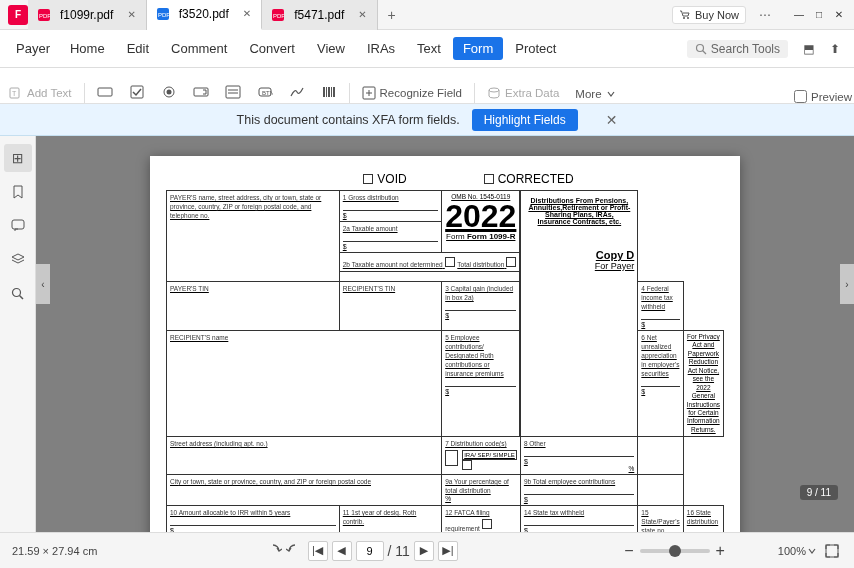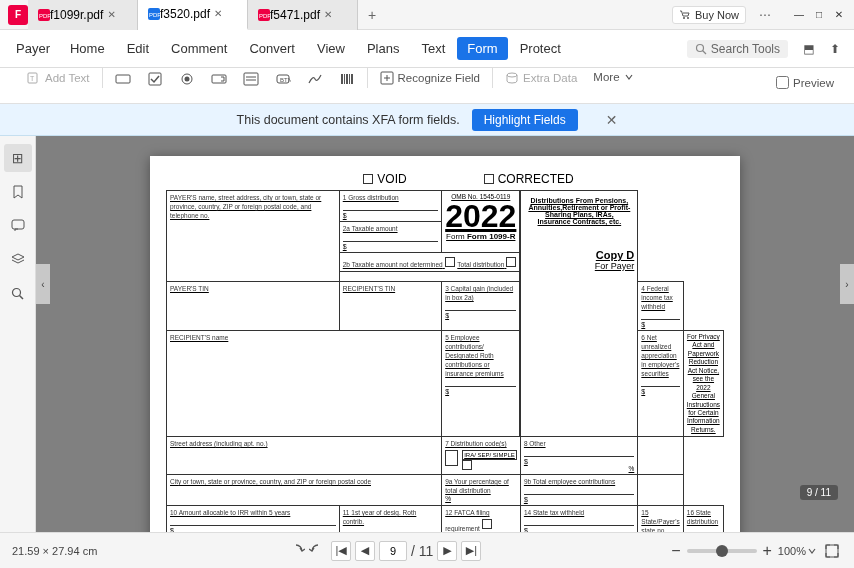--- a/index.html
+++ b/index.html
@@ -1,40 +1,40 @@
 <!DOCTYPE html>
 <html><head>
   <meta charset="utf-8">
   <style>
     * { margin: 0; padding: 0; box-sizing: border-box; }
     body { font-family: 'Segoe UI', Arial, sans-serif; font-size: 12px; background: #f0f0f0; width: 854px; height: 568px; overflow: hidden; display: flex; flex-direction: column; }
 
     
     .title-bar { background: #f5f5f5; height: 30px; display: flex; align-items: center; padding: 0 8px; border-bottom: 1px solid #ddd; justify-content: space-between; }
     .title-bar-left { display: flex; align-items: center; gap: 0; }
-    .tab { display: flex; align-items: center; height: 30px; padding: 0 10px; font-size: 12px; background: #e8e8e8; border-right: 1px solid #ccc; cursor: pointer; gap: 0; min-width: 110px; }
+    .tab { display: flex; align-items: center; height: 30px; padding: 0 10px; font-size: 12px; background: #e8e8e8; border-right: 1px solid #ccc; cursor: pointer; gap: 10px; min-width: 110px; }
     .tab.active { background: #fff; border-bottom: 2px solid #fff; z-index: 1; }
     .tab-close { font-size: 10px; color: #666; cursor: pointer; margin-left: 4px; }
     .tab-add { width: 28px; height: 28px; display: flex; align-items: center; justify-content: center; cursor: pointer; font-size: 14px; color: #666; }
     .title-bar-right { display: flex; align-items: center; gap: 8px; }
     .foxit-icon { width: 20px; height: 20px; background: #e04; border-radius: 3px; display: flex; align-items: center; justify-content: center; color: white; font-size: 10px; font-weight: bold; }
     .buy-now { font-size: 11px; color: #333; display: flex; align-items: center; gap: 4px; background: #fff; border: 1px solid #ddd; border-radius: 3px; padding: 2px 6px; cursor: pointer; }
     .title-btn { width: 22px; height: 22px; display: flex; align-items: center; justify-content: center; cursor: pointer; color: #555; font-size: 12px; }
     .win-controls { display: flex; align-items: center; gap: 6px; margin-left: 8px; }
     .win-ctrl { width: 14px; height: 14px; display: flex; align-items: center; justify-content: center; cursor: pointer; font-size: 10px; color: #333; }
 
     
     .menu-bar { background: #fff; height: 38px; display: flex; align-items: center; padding: 0 8px; border-bottom: 1px solid #ddd; gap: 2px; }
     .menu-item { padding: 4px 10px; font-size: 13px; color: #333; cursor: pointer; border-radius: 3px; white-space: nowrap; }
     .menu-item.active { background: #1a73e8; color: #fff; border-radius: 3px; }
     .menu-file { font-size: 13px; padding: 4px 8px; }
     .search-box { margin-left: auto; display: flex; align-items: center; background: #f0f0f0; border-radius: 3px; padding: 2px 8px; gap: 4px; font-size: 12px; color: #666; }
 
     
-    .toolbar { background: #fff; height: 36px; display: flex; align-items: flex-start; padding: 0 20px; border-bottom: 1px solid #e0e0e0; gap: 2px; }
+    .toolbar { background: #fff; height: 36px; display: flex; align-items: flex-end; padding: 0 2px; border-bottom: 1px solid #e0e0e0; gap: 2px; }
     .tool-btn { display: flex; align-items: center; gap: 4px; padding: 3px 7px; font-size: 11.5px; color: #555; cursor: pointer; border-radius: 3px; white-space: nowrap; }
     .tool-btn.disabled { color: #aaa; cursor: default; }
     .tool-sep { width: 1px; height: 20px; background: #ddd; margin: 0 3px; }
     .tool-btn svg { flex-shrink: 0; }
     .preview-btn { display: flex; align-items: center; gap: 4px; margin-left: auto; }
     .checkbox-lbl { display: flex; align-items: center; gap: 4px; font-size: 11.5px; color: #555; margin-top: 8px; }
 
     
     .notification-bar { background: #e8f4ff; height: 32px; display: flex; align-items: center; justify-content: center; gap: 12px; font-size: 12.5px; color: #333; border-bottom: 1px solid #c5dff0; }
     .highlight-btn { background: #1a73e8; color: #fff; border: none; border-radius: 3px; padding: 4px 12px; font-size: 12px; cursor: pointer; }
@@ -74,21 +74,21 @@
     .bottom-left { font-size: 11px; color: #444; }
     .bottom-center { display: flex; align-items: center; gap: 4px; }
     .nav-btn { width: 20px; height: 20px; display: flex; align-items: center; justify-content: center; cursor: pointer; font-size: 11px; color: #444; border: 1px solid #ccc; border-radius: 2px; background: #fff; }
     .page-input { width: 28px; height: 20px; border: 1px solid #ccc; border-radius: 2px; text-align: center; font-size: 11px; background: #fff; }
     .page-total { font-size: 14px; color: #444; }
     .bottom-right { display: flex; align-items: center; gap: 6px; }
     .zoom-out { font-size: 16px; cursor: pointer; color: #444; }
     .zoom-slider { width: 70px; height: 4px; background: #ccc; border-radius: 2px; position: relative; cursor: pointer; }
     .zoom-thumb { width: 12px; height: 12px; background: #555; border-radius: 50%; position: absolute; top: -4px; left: 50%; transform: translateX(-50%); }
     .zoom-in { font-size: 16px; cursor: pointer; color: #444; }
-    .zoom-pct { display: flex; align-items: center; gap: 2px; font-size: 11px; color: #444; }
+    .zoom-pct { display: flex; align-items: center; gap: 2px; font-size: 11px; color: #444; margin-left: 47px; }
     .page-badge { background: #555; color: #fff; font-size: 10px; padding: 2px 7px; border-radius: 3px; position: absolute; bottom: 32px; right: 16px; }
     .fit-btn { width: 20px; height: 20px; display: flex; align-items: center; justify-content: center; cursor: pointer; font-size: 11px; color: #444; }
   </style>
 </head>
 <body>
 
 <div class="title-bar">
   <div class="title-bar-left">
     <div class="foxit-icon">
       <span>F</span>
@@ -140,21 +140,21 @@
   </div>
 </div>
 
 <div class="menu-bar">
   <div class="menu-item menu-file">Payer</div>
   <div class="menu-item">Home</div>
   <div class="menu-item">Edit</div>
   <div class="menu-item">Comment</div>
   <div class="menu-item">Convert</div>
   <div class="menu-item">View</div>
-  <div class="menu-item">Plans</div>
+  <div class="menu-item">IRAs</div>
   <div class="menu-item">Text</div>
   <div class="menu-item active">Form</div>
   <div class="menu-item">Protect</div>
   <div class="search-box">
     <svg width="12" height="12" viewBox="0 0 12 12">
         <circle cx="5" cy="5" r="3.5" stroke="#888" stroke-width="1.2" fill="none"></circle>
         <line x1="7.5" y1="7.5" x2="11" y2="11" stroke="#888" stroke-width="1.2"></line>
       </svg>
     <span>Search Tools</span>
   </div>

